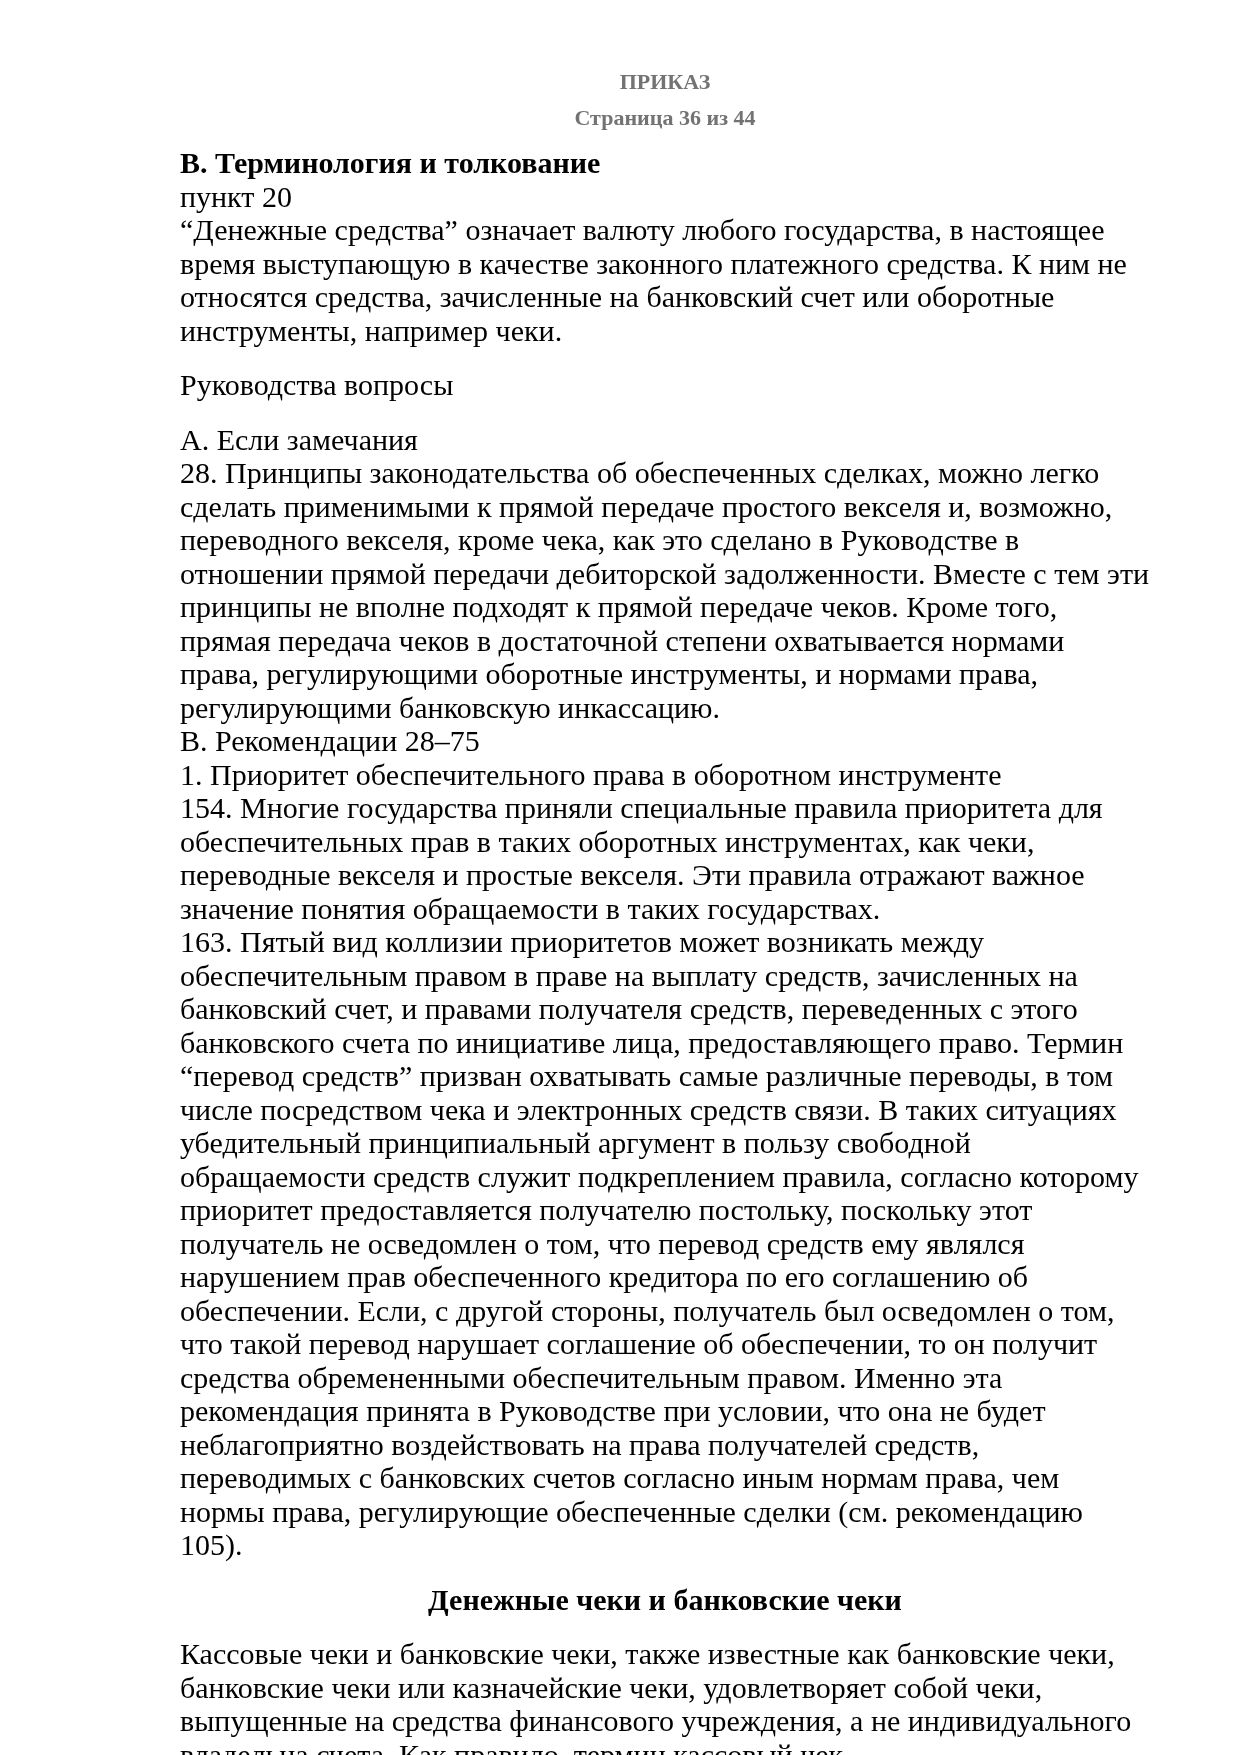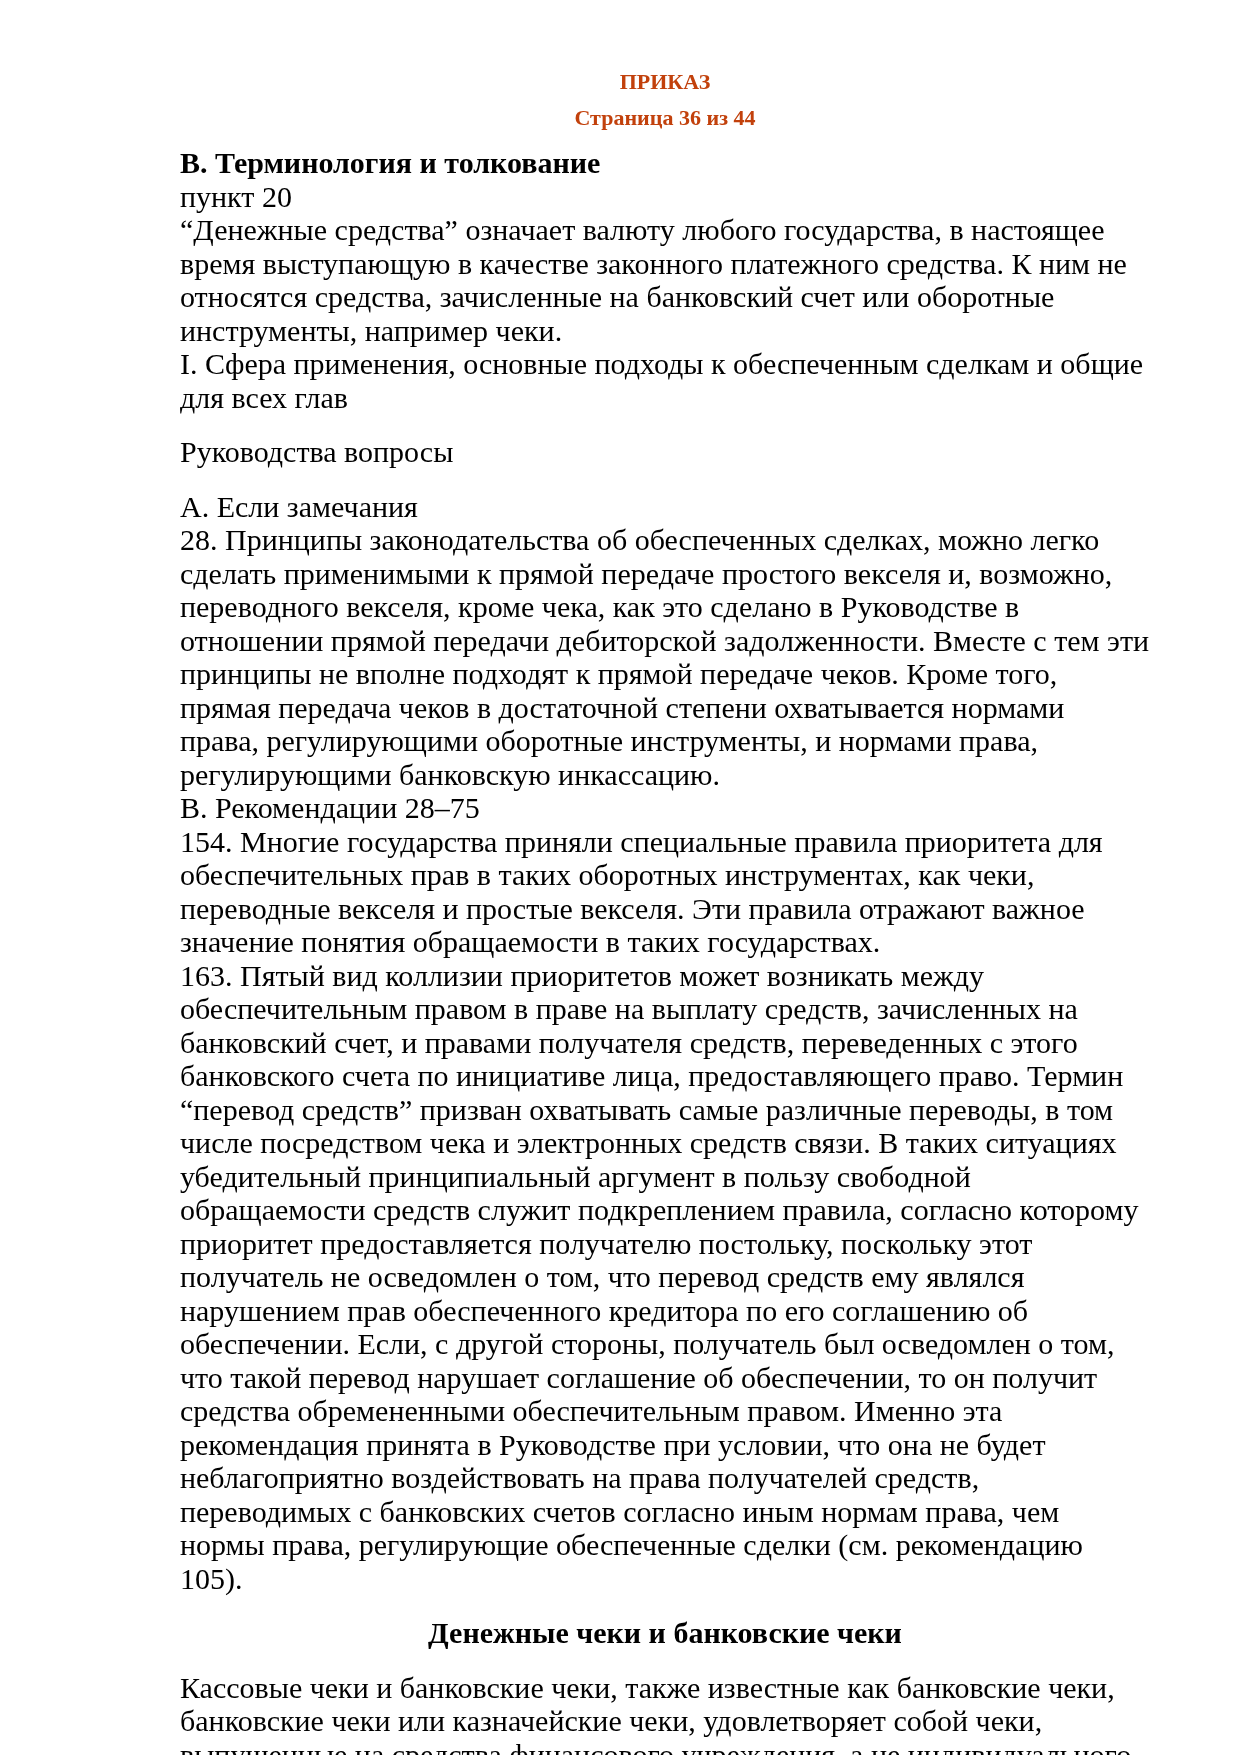--- a/index.html
+++ b/index.html
@@ -37,35 +37,35 @@
     padding: 0;
   }
   p.bold   { font-weight: bold; }
   p.center-bold { font-weight: bold; text-align: center; }
   .spacer  { height: 21px; }
 </style>
 </head>
 <body>
 
 <div class="page">
-  <header class="page-header" style="color: #c2410c;">
+  <header class="page-header" style="color: #737373;">
     <div>ПРИКАЗ</div>
     <div>Страница 36 из 44</div>
   </header>
   <main class="content">
       <p class="bold">В. Терминология и толкование</p>
       <p class="normal">пункт 20</p>
       <p class="normal">“Денежные средства” означает валюту любого государства, в настоящее время выступающую в качестве законного платежного средства. К ним не относятся средства, зачисленные на банковский счет или оборотные инструменты, например чеки.</p>
-      <p class="normal">I. Сфера применения, основные подходы к обеспеченным сделкам и общие для всех глав</p>
       <div class="spacer"></div>
       <p class="normal">Руководства вопросы</p>
       <div class="spacer"></div>
       <p class="normal">А. Если замечания</p>
       <p class="normal">28. Принципы законодательства об обеспеченных сделках, можно легко сделать применимыми к прямой передаче простого векселя и, возможно, переводного векселя, кроме чека, как это сделано в Руководстве в отношении прямой передачи дебиторской задолженности. Вместе с тем эти принципы не вполне подходят к прямой передаче чеков. Кроме того, прямая передача чеков в достаточной степени охватывается нормами права, регулирующими оборотные инструменты, и нормами права, регулирующими банковскую инкассацию.</p>
       <p class="normal">В. Рекомендации 28–75</p>
+      <p class="normal">1. Приоритет обеспечительного права в оборотном инструменте</p>
       <p class="normal">154. Многие государства приняли специальные правила приоритета для обеспечительных прав в таких оборотных инструментах, как чеки, переводные векселя и простые векселя. Эти правила отражают важное значение понятия обращаемости в таких государствах.</p>
       <p class="normal">163. Пятый вид коллизии приоритетов может возникать между обеспечительным правом в праве на выплату средств, зачисленных на банковский счет, и правами получателя средств, переведенных с этого банковского счета по инициативе лица, предоставляющего право. Термин “перевод средств” призван охватывать самые различные переводы, в том числе посредством чека и электронных средств связи. В таких ситуациях убедительный принципиальный аргумент в пользу свободной обращаемости средств служит подкреплением правила, согласно которому приоритет предоставляется получателю постольку, поскольку этот получатель не осведомлен о том, что перевод средств ему являлся нарушением прав обеспеченного кредитора по его соглашению об обеспечении. Если, с другой стороны, получатель был осведомлен о том, что такой перевод нарушает соглашение об обеспечении, то он получит средства обремененными обеспечительным правом. Именно эта рекомендация принята в Руководстве при условии, что она не будет неблагоприятно воздействовать на права получателей средств, переводимых с банковских счетов согласно иным нормам права, чем нормы права, регулирующие обеспеченные сделки (см. рекомендацию 105).</p>
       <div class="spacer"></div>
       <p class="center-bold">Денежные чеки и банковские чеки</p>
       <div class="spacer"></div>
       <p class="normal">Кассовые чеки и банковские чеки, также известные как банковские чеки, банковские чеки или казначейские чеки, удовлетворяет собой чеки, выпущенные на средства финансового учреждения, а не индивидуального владельца счета. Как правило, термин кассовый чек</p>
     </main>
 </div>
 
 </body></html>

